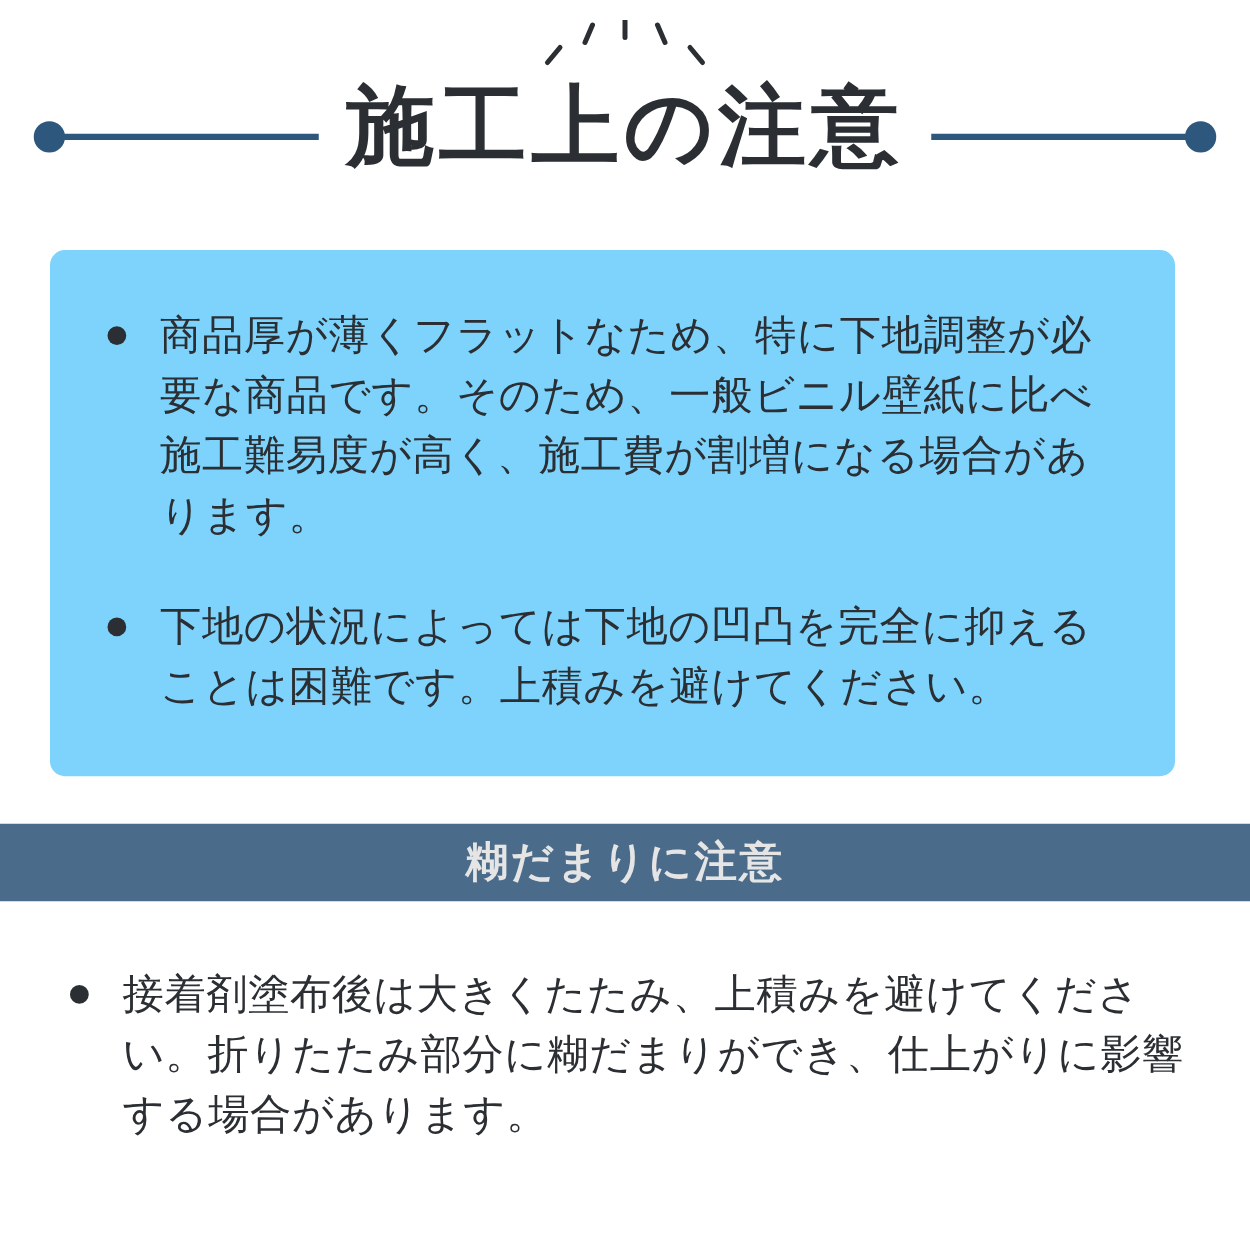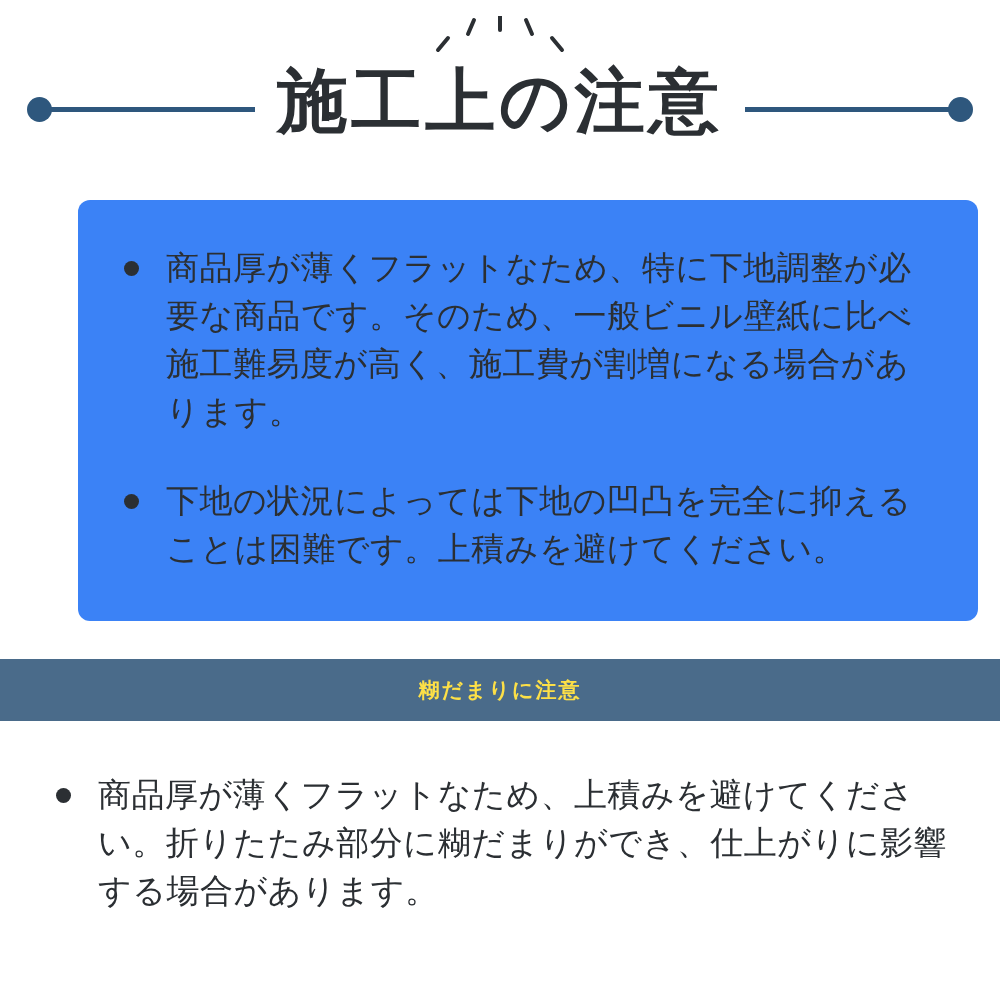--- a/index.html
+++ b/index.html
@@ -68,22 +68,22 @@
     font-size: 70px;
     font-weight: 700;
     letter-spacing: 4px;
     color: #2b2f33;
     line-height: 1;
     white-space: nowrap;
   }
 
   
   .panel {
-    margin: 25px 50px 0 78px;
-    background: #3b82f6;
+    margin: 25px 50px 0 40px;
+    background: #7dd3fc;
     border-radius: 12px;
     padding: 44px 40px 48px 40px;
     box-sizing: border-box;
     width: 900px;
     min-height: 405px;
   }
 
   ul.bullets {
     list-style: none;
     margin: 0;
@@ -116,26 +116,25 @@
   .band {
     margin-top: 38px;
     width: 1000px;
     height: 62px;
     background: #4a6b8a;
     display: flex;
     align-items: center;
     justify-content: center;
   }
   .band-title {
-    color: #fde047;
-    font-size: 21px;
+    color: #e5e5e5;
+    font-size: 34px;
     font-weight: 700;
     letter-spacing: 2px;
     line-height: 1;
-    font-family: Liberation Serif, serif;
   }
 
   
   .lower {
     padding: 50px 50px 0 50px;
     box-sizing: border-box;
     width: 1000px;
   }
   .lower ul.bullets li {
     font-size: 33px;
@@ -175,17 +174,17 @@
       <li>下地の状況によっては下地の凹凸を完全に抑えることは困難です。上積みを避けてください。</li>
     </ul>
   </div>
 
   <div class="band">
     <span class="band-title">糊だまりに注意</span>
   </div>
 
   <div class="lower">
     <ul class="bullets">
-      <li>商品厚が薄くフラットなため、上積みを避けてください。折りたたみ部分に糊だまりができ、仕上がりに影響する場合があります。</li>
+      <li>接着剤塗布後は大きくたたみ、上積みを避けてください。折りたたみ部分に糊だまりができ、仕上がりに影響する場合があります。</li>
     </ul>
   </div>
 
 </div>
 
 </body></html>

